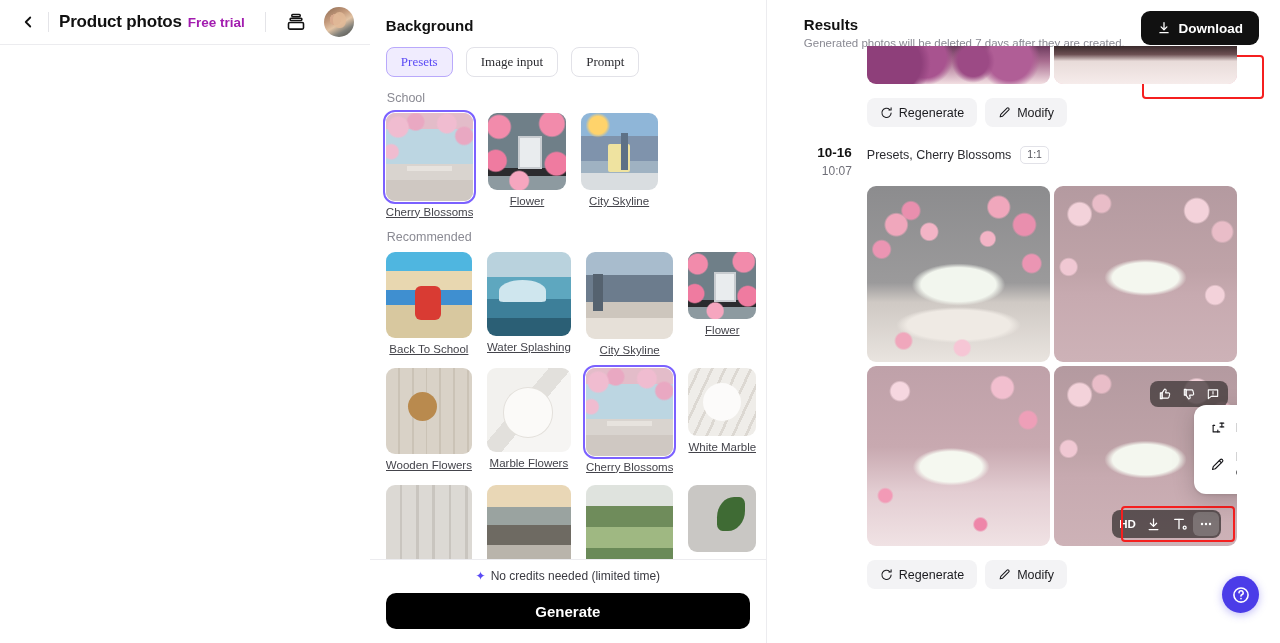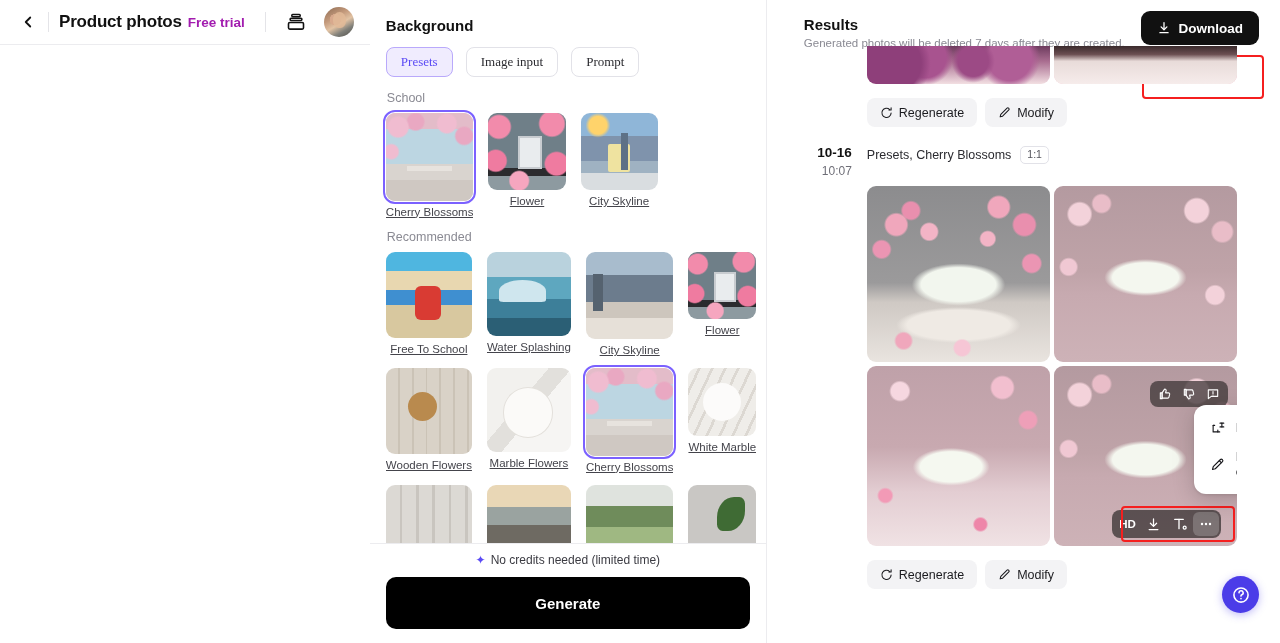--- a/index.html
+++ b/index.html
@@ -90,21 +90,21 @@
 
   .sb-footer {
     border-top: 1px solid #ececef; padding: 9px 16px 14px 16px; background: #fff;
   }
   .credits {
     display: flex; align-items: center; justify-content: center; gap: 5px;
     font-size: 12px; color: #3a3a41; margin-bottom: 10px;
   }
   .sparkle { color: #5b4bf5; font-size: 12px; line-height: 1; }
   .generate-btn {
-    width: 100%; height: 52px; border: none; border-radius: 10px;
+    width: 100%; height: 36px; border: none; border-radius: 10px;
     background: #000; color: #fff; font-size: 15px; font-weight: 700;
     font-family: inherit; cursor: pointer;
   }
 
   
   .results { flex: 1; position: relative; overflow: hidden; background: #fff; }
   .results-head { padding: 16px 24px 0 37px; position: relative; }
   .results-title { font-size: 15px; font-weight: 700; color: #111; }
   .results-sub { font-size: 11.5px; color: #8a8a93; margin-top: 4px; }
   .download-btn {
@@ -362,21 +362,21 @@
         </div>
 
         <div class="row-gap"></div>
 
         <div class="group-label">Recommended</div>
         <div class="thumb-grid">
           <div class="thumb-cell">
             <div class="thumb">
                 <div class="t-school"></div>
               </div>
-            <div class="thumb-label">Free To School</div>
+            <div class="thumb-label">Back To School</div>
           </div>
           <div class="thumb-cell">
             <div class="thumb">
                 <div class="t-water"></div>
               </div>
             <div class="thumb-label">Water Splashing</div>
           </div>
           <div class="thumb-cell">
             <div class="thumb">
                 <div class="t-city2"></div>

